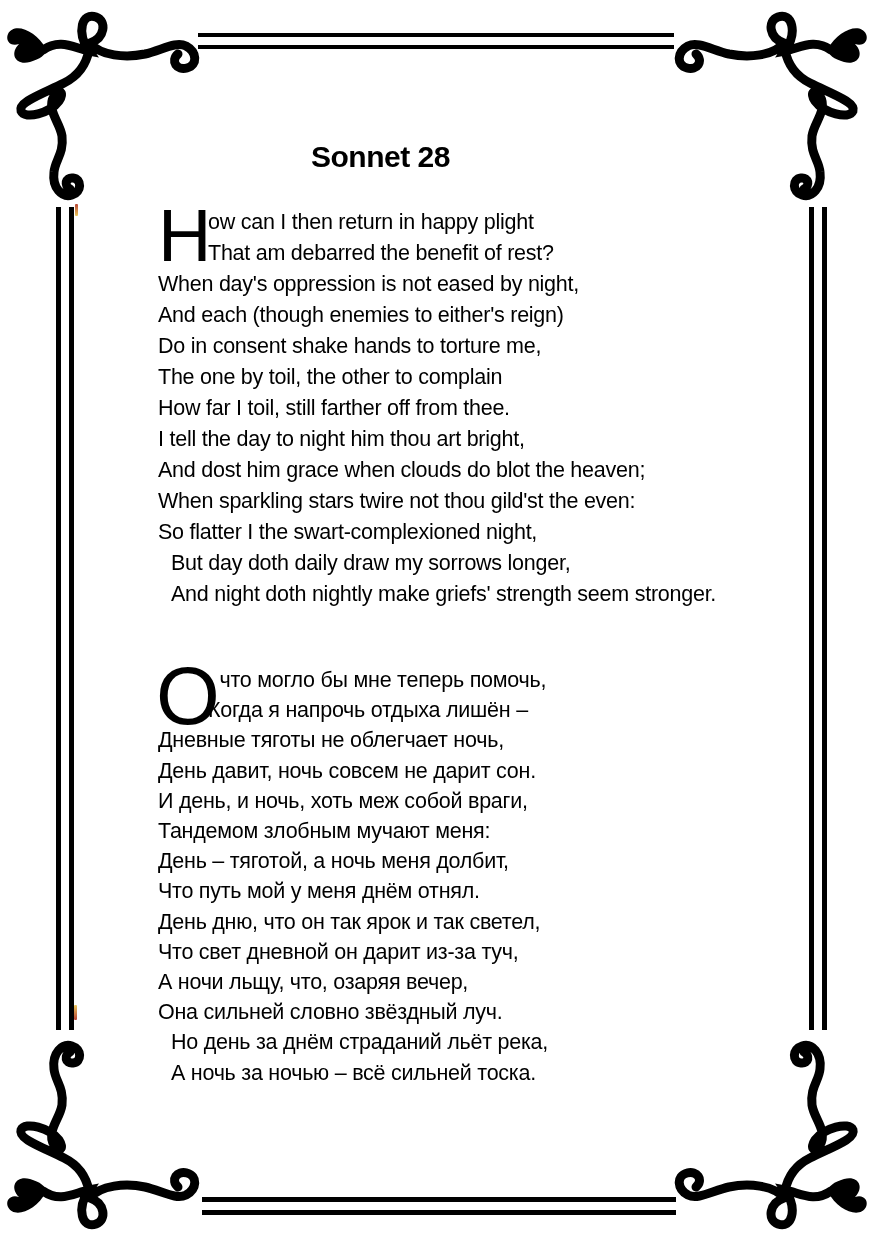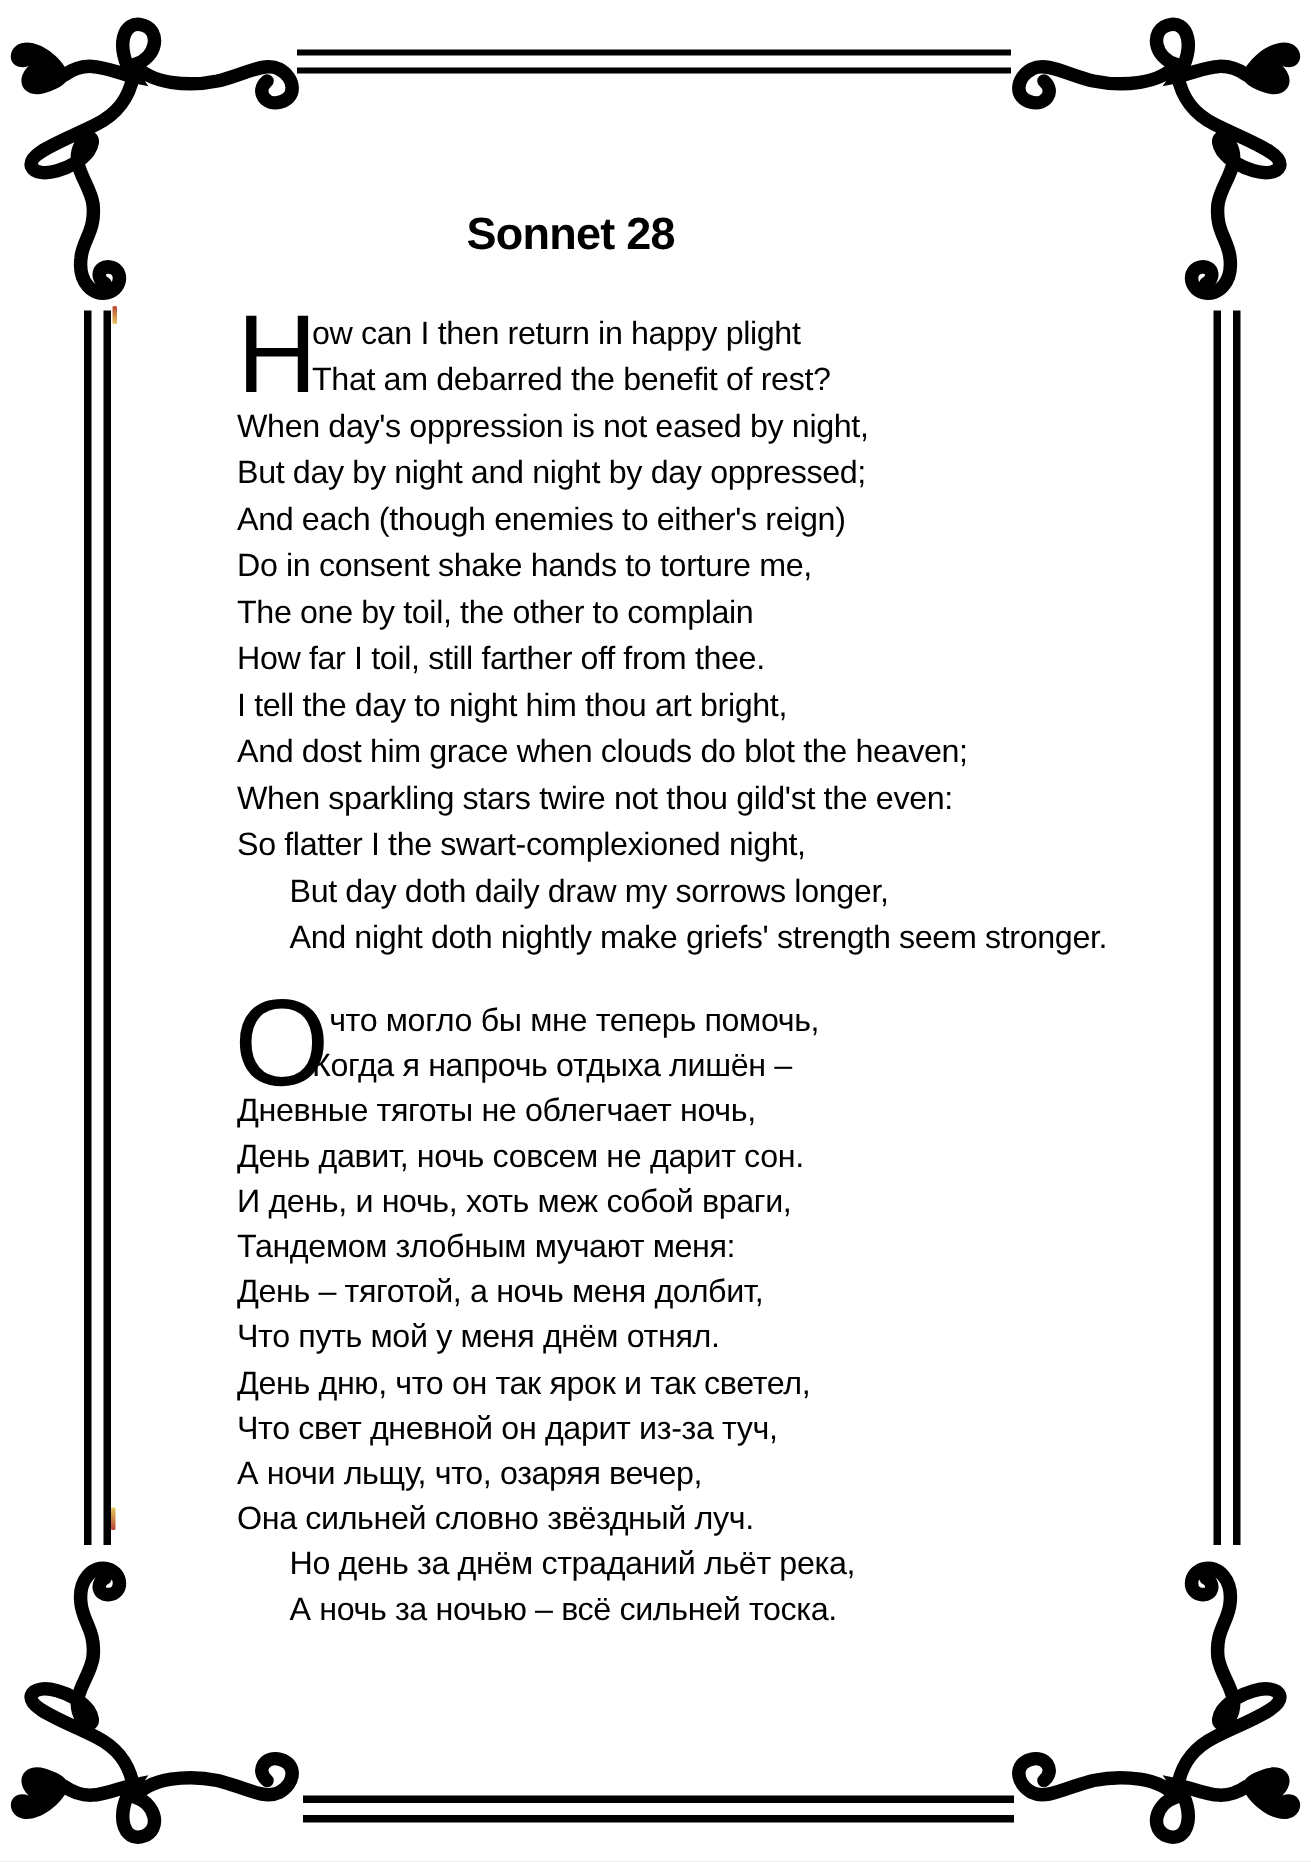--- a/index.html
+++ b/index.html
@@ -38,21 +38,21 @@
   .poem.en{top:207px;line-height:31px;}
   .poem.ru{top:665px;line-height:30.2px;}
   .opening{position:relative;padding-left:50px;}
   .dropcap{
     position:absolute;left:0;top:1px;
     font-weight:400;letter-spacing:0;
   }
   .poem.en .dropcap{font-size:74px;line-height:56px;}
   .poem.ru .dropcap{font-size:82px;line-height:60px;left:-2px;}
   .line{white-space:nowrap;}
-  .couplet .line{margin-left:35px;}
+  .couplet .line{margin-left:13px;}
 </style>
 </head>
 <body>
 
 <div class="page">
 
   <div class="rule h" style="left:198px;top:33px;width:476px;"></div>
   <div class="rule h" style="left:198px;top:45px;width:476px;"></div>
   <div class="rule h" style="left:202px;top:1197px;width:474px;height:5px;"></div>
   <div class="rule h" style="left:202px;top:1210px;width:474px;height:5px;"></div>
@@ -88,21 +88,20 @@
   <div class="title">Sonnet 28</div>
 
   <div class="poem en">
     <div class="opening">
       <span class="dropcap">H</span>
       <div class="line">ow can I then return in happy plight</div>
       <div class="line">That am debarred the benefit of rest?</div>
     </div>
     <div class="body">
       <div class="line">When day's oppression is not eased by night,</div>
-      <div class="line">But day by night and night by day oppressed;</div>
       <div class="line">And each (though enemies to either's reign)</div>
       <div class="line">Do in consent shake hands to torture me,</div>
       <div class="line">The one by toil, the other to complain</div>
       <div class="line">How far I toil, still farther off from thee.</div>
       <div class="line">I tell the day to night him thou art bright,</div>
       <div class="line">And dost him grace when clouds do blot the heaven;</div>
       <div class="line">When sparkling stars twire not thou gild'st the even:</div>
       <div class="line">So flatter I the swart-complexioned night,</div>
     </div>
     <div class="couplet">

